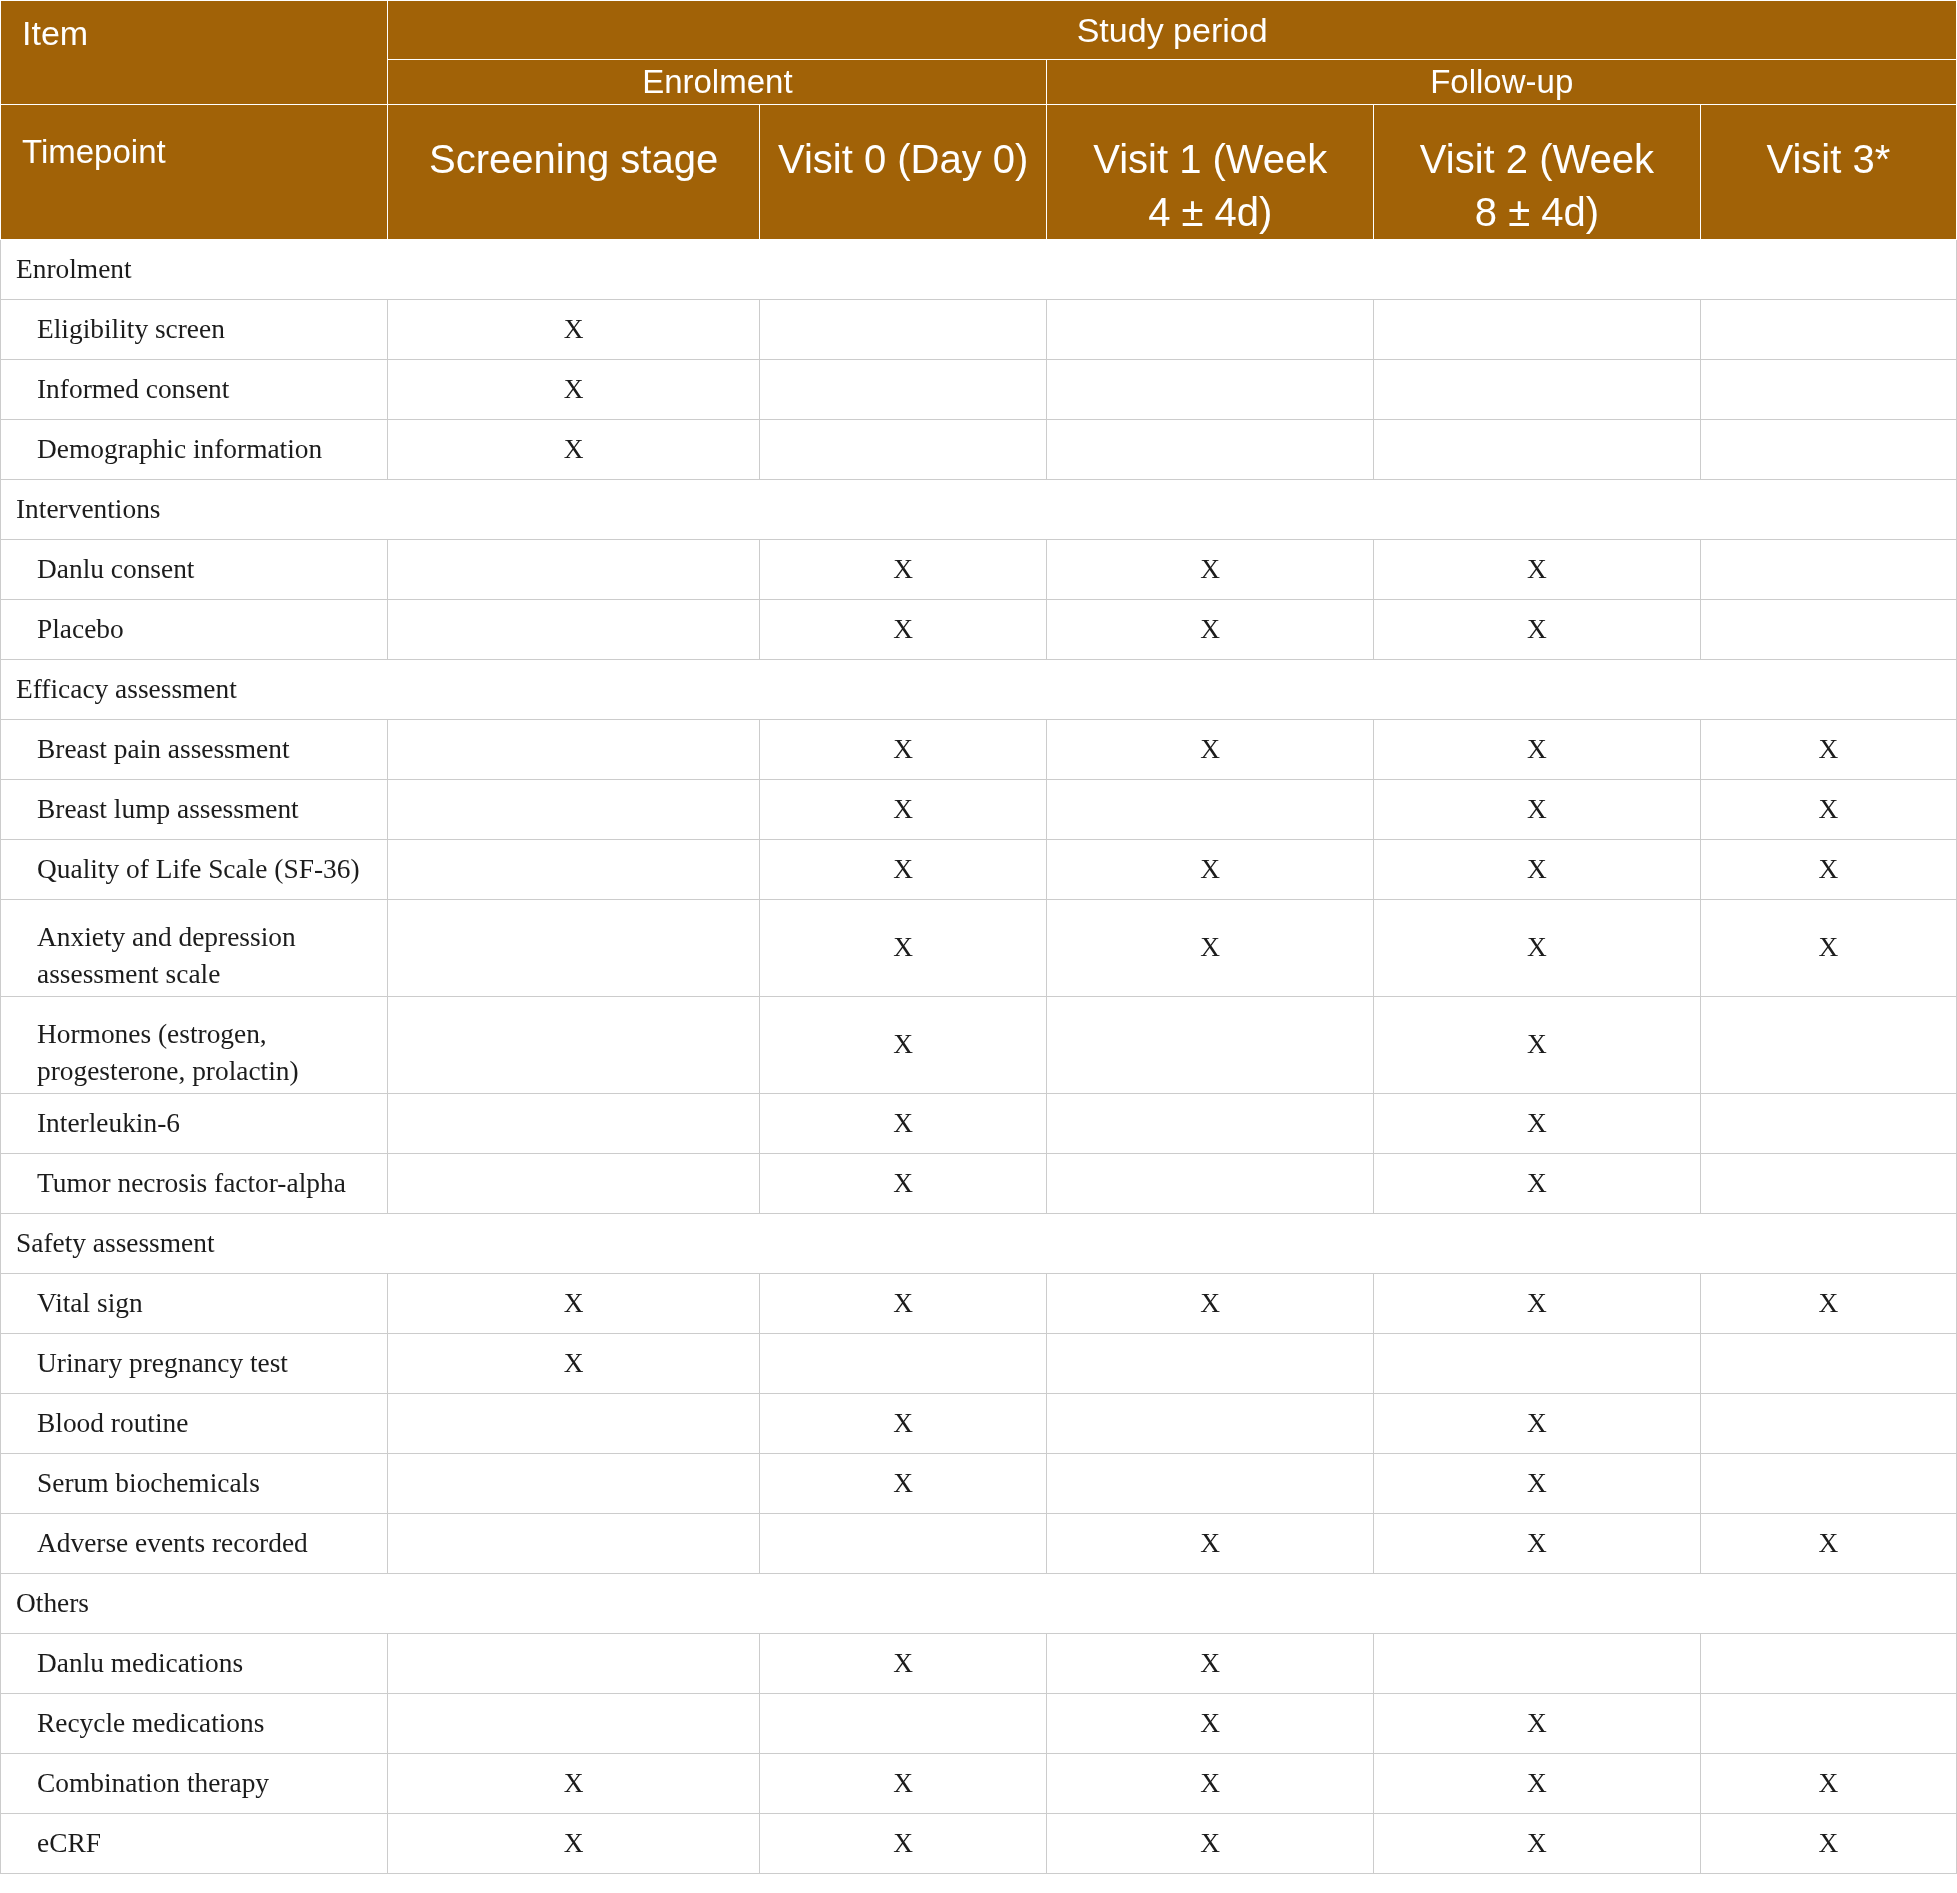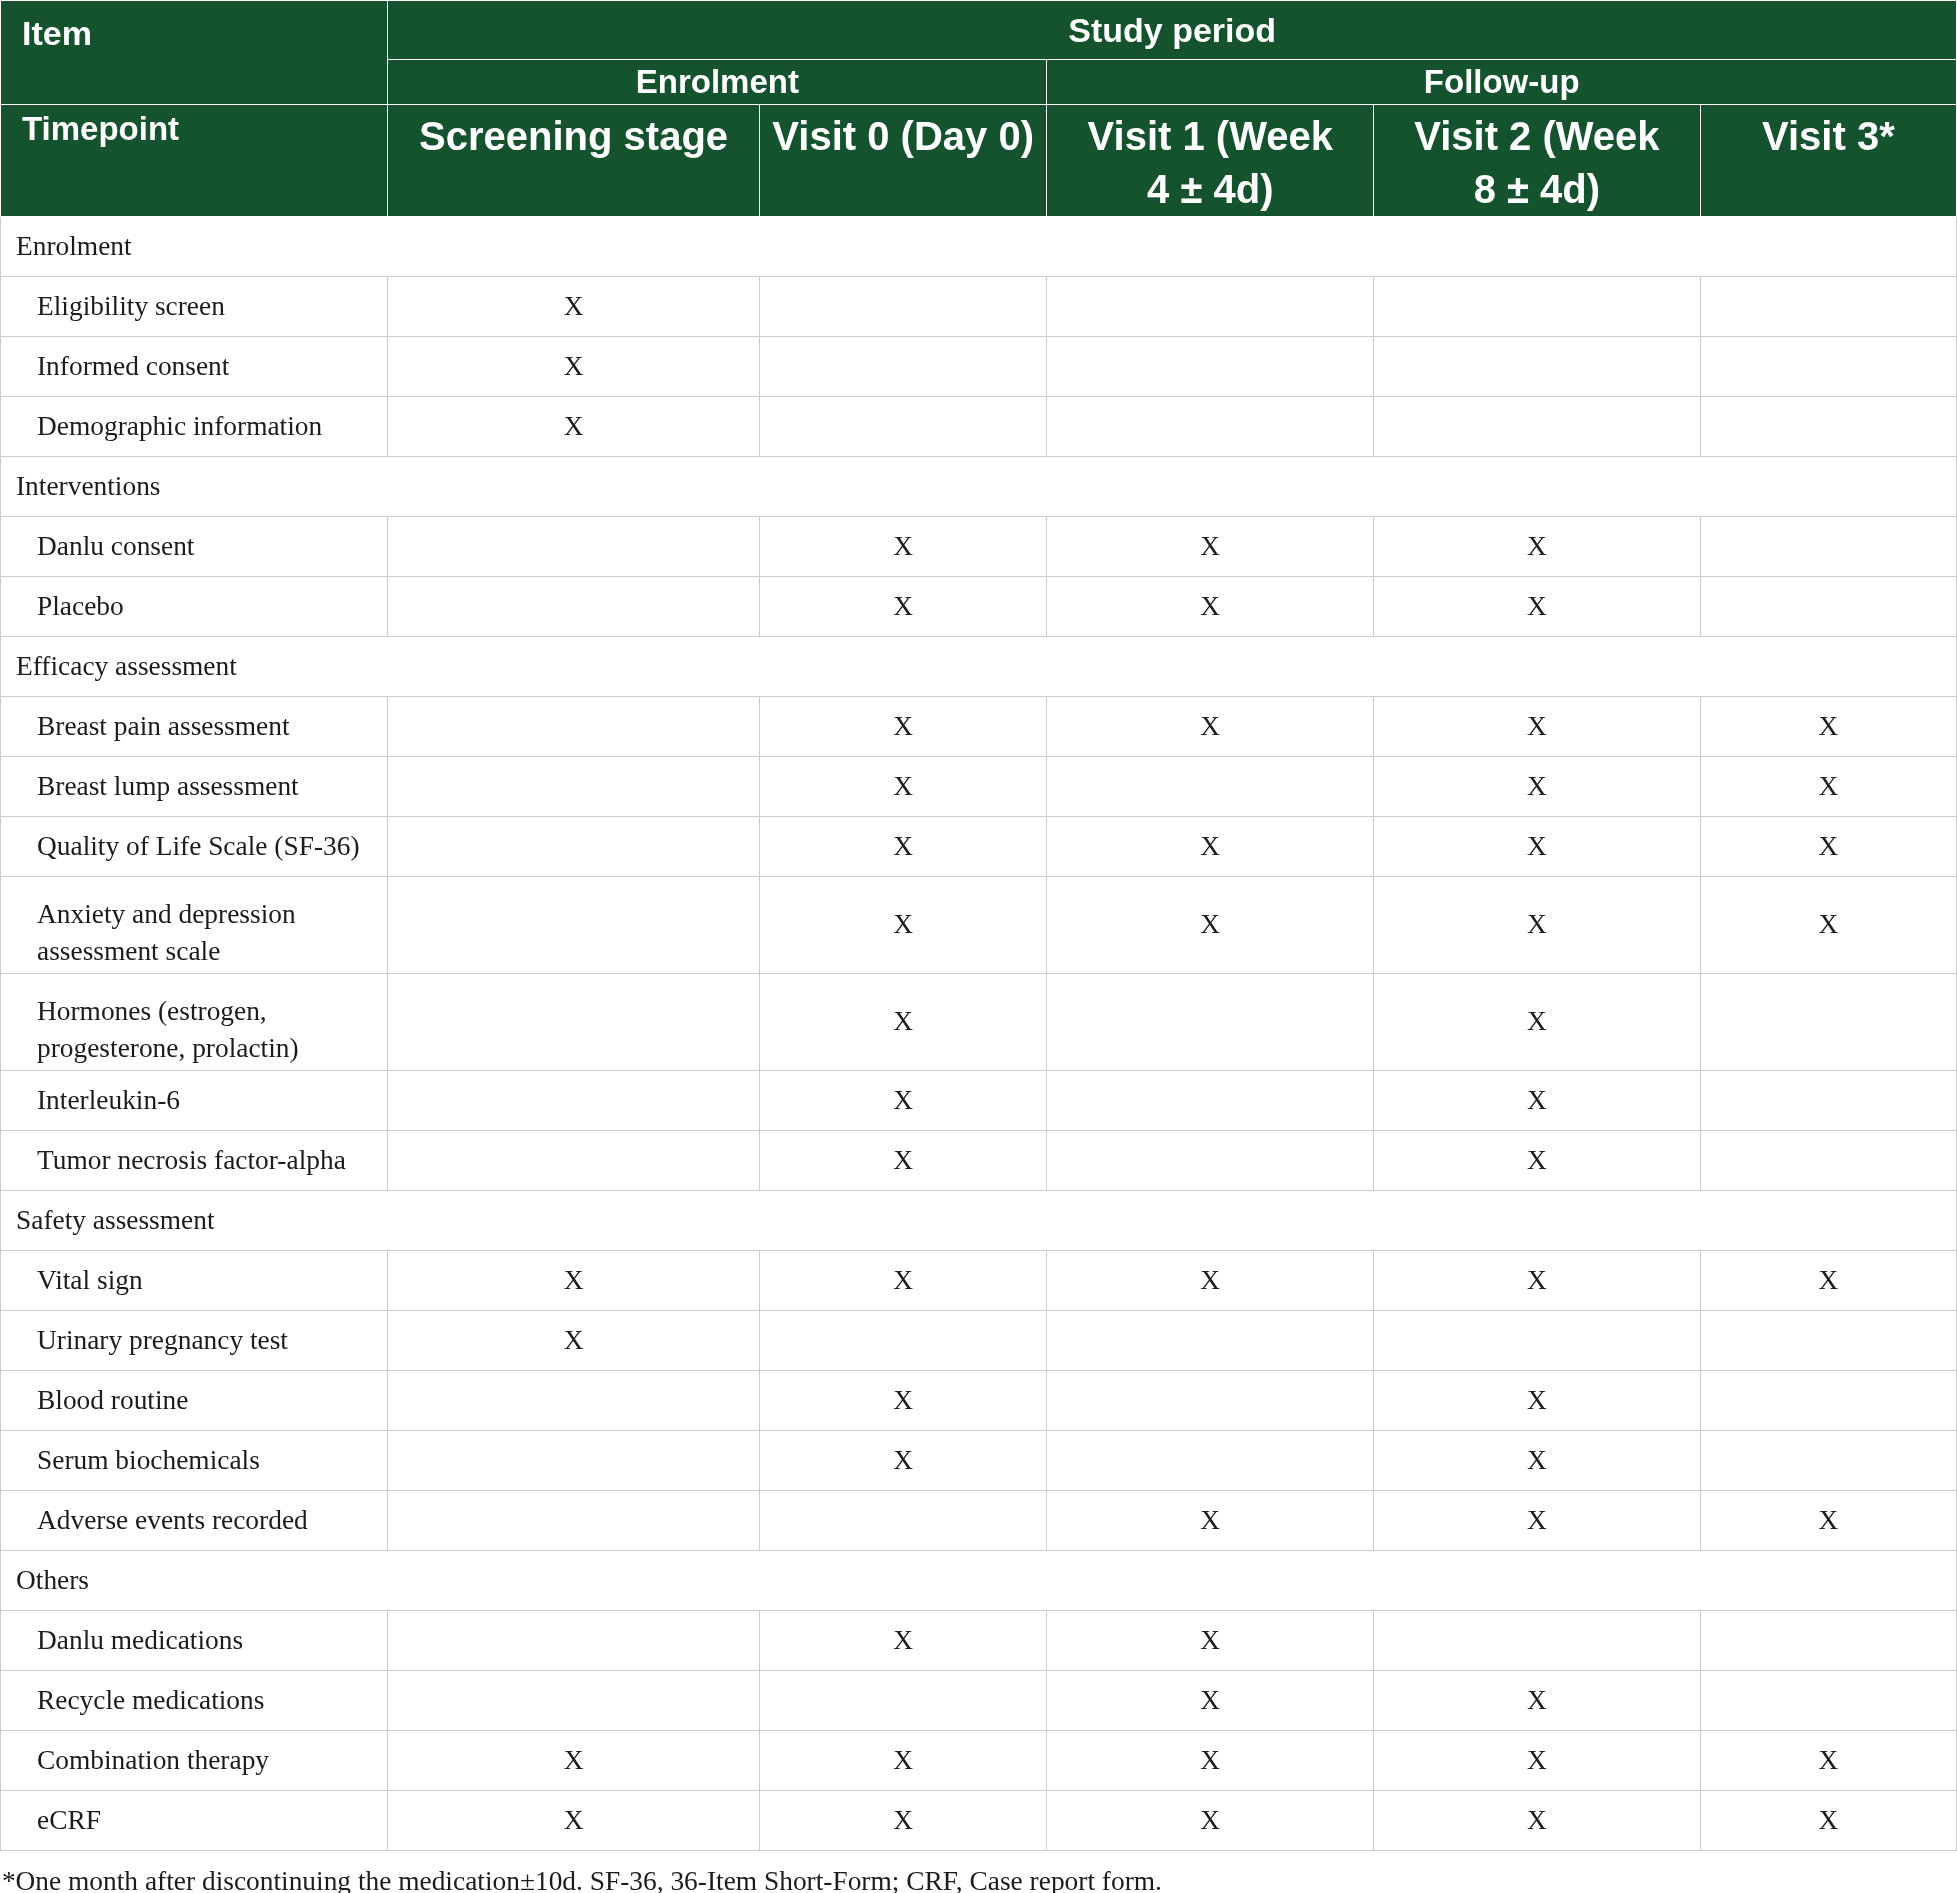--- a/index.html
+++ b/index.html
@@ -6,28 +6,28 @@
   html, body { background:#ffffff; }
   body {
     width:1957px; min-height:1894px;
     font-family:"Liberation Serif", serif;
     color:#1c1c1c;
   }
   table { width:1957px; border-collapse:collapse; table-layout:fixed; }
 
   
   thead th {
-    background:#14532d; color:#ffffff;
-    font-family:"Liberation Sans", sans-serif; font-weight:700;
+    background:#a16207; color:#ffffff;
+    font-family:"Liberation Sans", sans-serif; font-weight:400;
     border:1.9px solid #ffffff;
   }
   .th-item { text-align:left; vertical-align:top; padding:13.2px 0 0 21px; font-size:34px; }
   .th-study { font-size:34px; height:59px; text-align:center;margin-top:24px; }
   .th-group { font-size:33px; height:45px; text-align:center; }
-  .row-timepoint th { height:89px; vertical-align:top; padding-top:5px;margin-top:44px; }
+  .row-timepoint th { height:89px; vertical-align:top; padding-top:28px;margin-top:44px; }
   .th-timepoint { text-align:left; padding-left:21px; font-size:33px; }
   .th-col { text-align:center; font-size:40px; line-height:1.32; white-space:pre-line; padding-left:5.7px; padding-right:5.7px; }
 
   
   tbody td {
     border:0.9px solid #cccccc; background:#ffffff;
     font-size:27.4px; vertical-align:middle;
   }
   td.section-cell { padding:0 0 0 15px; height:60px; }
   td.item-cell { padding:5.7px 7.6px 5.7px 36px; height:60px; line-height:1.35; white-space:pre-line; }

